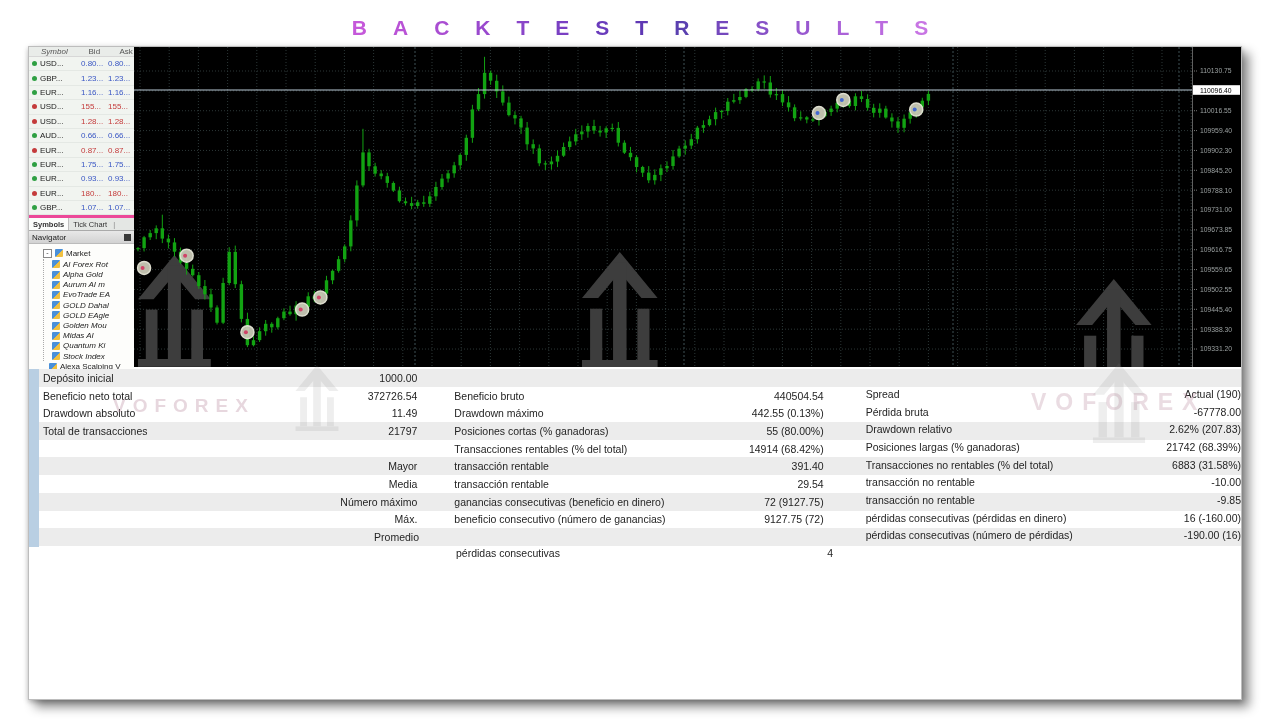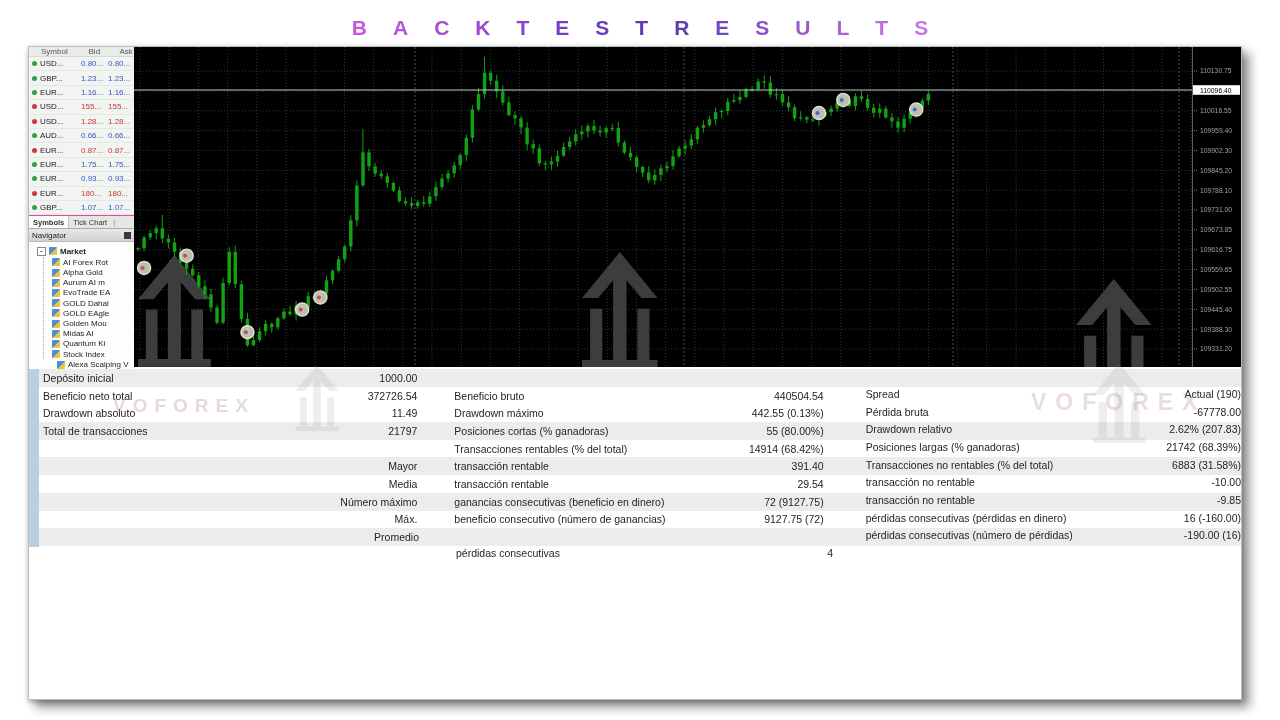--- a/index.html
+++ b/index.html
@@ -10,46 +10,46 @@
   .card{position:relative;margin-left:28px;margin-top:4px;width:1212px;height:652px;
     background:#ffffff;border:1px solid #bdbdbd;
     box-shadow:7px 7px 10px rgba(0,0,0,.45), 0 2px 5px rgba(0,0,0,.25);
     overflow:hidden;}
   
   .sidebar{position:absolute;left:0;top:0;width:105px;height:320px;background:#f1f4f0;
     border-right:1px solid #b9b9b9;font-size:8px;color:#222;}
   .mw-header{display:flex;height:9px;overflow:hidden;color:#555;border-bottom:1px solid #d7d7d7;
     background:#e9ece9;}
   .mw-header span{display:block;}
-  .mw-h-sym{width:52px;padding-left:12px;}
+  .mw-h-sym{width:52px;padding-left:12px;font-style:italic;}
   .mw-h-bid{width:25px;}
   .mw-h-ask{width:16px;margin-left:8px;}
   .mw-row{display:flex;align-items:center;height:13.4px;border-bottom:1px solid #e4e8e4;}
   .mw-dot{width:5px;height:5px;border-radius:50%;margin:0 3px 0 3px;flex:none;}
   .mw-sym{width:41px;color:#1c1c1c;}
   .mw-bid{width:27px;}
   .mw-ask{width:26px;}
-  .mw-tabs{display:flex;align-items:center;height:12px;border-top:1px solid #ec4899;background:#e4e7e4;
+  .mw-tabs{display:flex;align-items:center;height:12px;border-top:3px solid #ec4899;background:#e4e7e4;
     font-size:7.5px;color:#333;}
   .mw-tab{padding:0 4px;height:100%;display:flex;align-items:center;}
   .mw-tab.active{background:#fbfdfb;font-weight:700;border-right:1px solid #bdbdbd;}
   .mw-tab-sep{color:#888;margin-left:2px;}
   .nav-header{display:flex;justify-content:space-between;align-items:center;height:12px;
     background:linear-gradient(#e8e8e8,#d2d2d2);border-top:1px solid #aaa;border-bottom:1px solid #bbb;
     font-size:8px;color:#222;padding:0 3px;}
   .nav-close{width:7px;height:7px;background:#3a3a3a;flex:none;}
   .nav-tree{background:#fdfdfb;height:127px;padding-top:3px;}
-  .tree-root{display:flex;align-items:center;height:12px;padding-left:8px;font-weight:bold;}
+  .tree-root{display:flex;align-items:center;height:12px;padding-left:14px;}
   .expander{width:7px;height:7px;border:1px solid #888;background:#fff;font-size:7px;line-height:5px;
     text-align:center;color:#333;margin-right:3px;flex:none;}
   .ea-icon{width:8px;height:8px;flex:none;margin-right:3px;
     background:linear-gradient(135deg,#4a90d9 55%,#f0c040 55%);border-radius:1px;}
-  .tree-children{margin-left:14px;border-left:1px dotted #aaa;}
+  .tree-children{margin-left:14px;border-left:1px dotted #aaa;font-style:italic;}
   .tree-item{display:flex;align-items:center;height:10.2px;padding-left:8px;white-space:nowrap;}
-  .tree-bottom{display:flex;align-items:center;height:11px;padding-left:28px;white-space:nowrap;}
+  .tree-bottom{display:flex;align-items:center;height:11px;padding-left:20px;white-space:nowrap;}
   
   .chart-panel{position:absolute;left:105px;top:0;width:1107px;height:320px;background:#000;}
   
   .blue-strip{position:absolute;left:0;top:322px;width:10px;height:178px;background:#b9cfe3;}
   .results{position:absolute;left:10px;top:322px;width:1202px;font-size:10.5px;color:#242424;}
   .r-row{display:flex;align-items:center;height:17.7px;padding-left:4px;}
   .r-row.alt{background:#ececec;}
   .cell-pair{display:flex;justify-content:space-between;align-items:center;}
   .cp1{width:376px;margin-right:37px;}
   .cp2{width:371px;margin-right:42px;}

